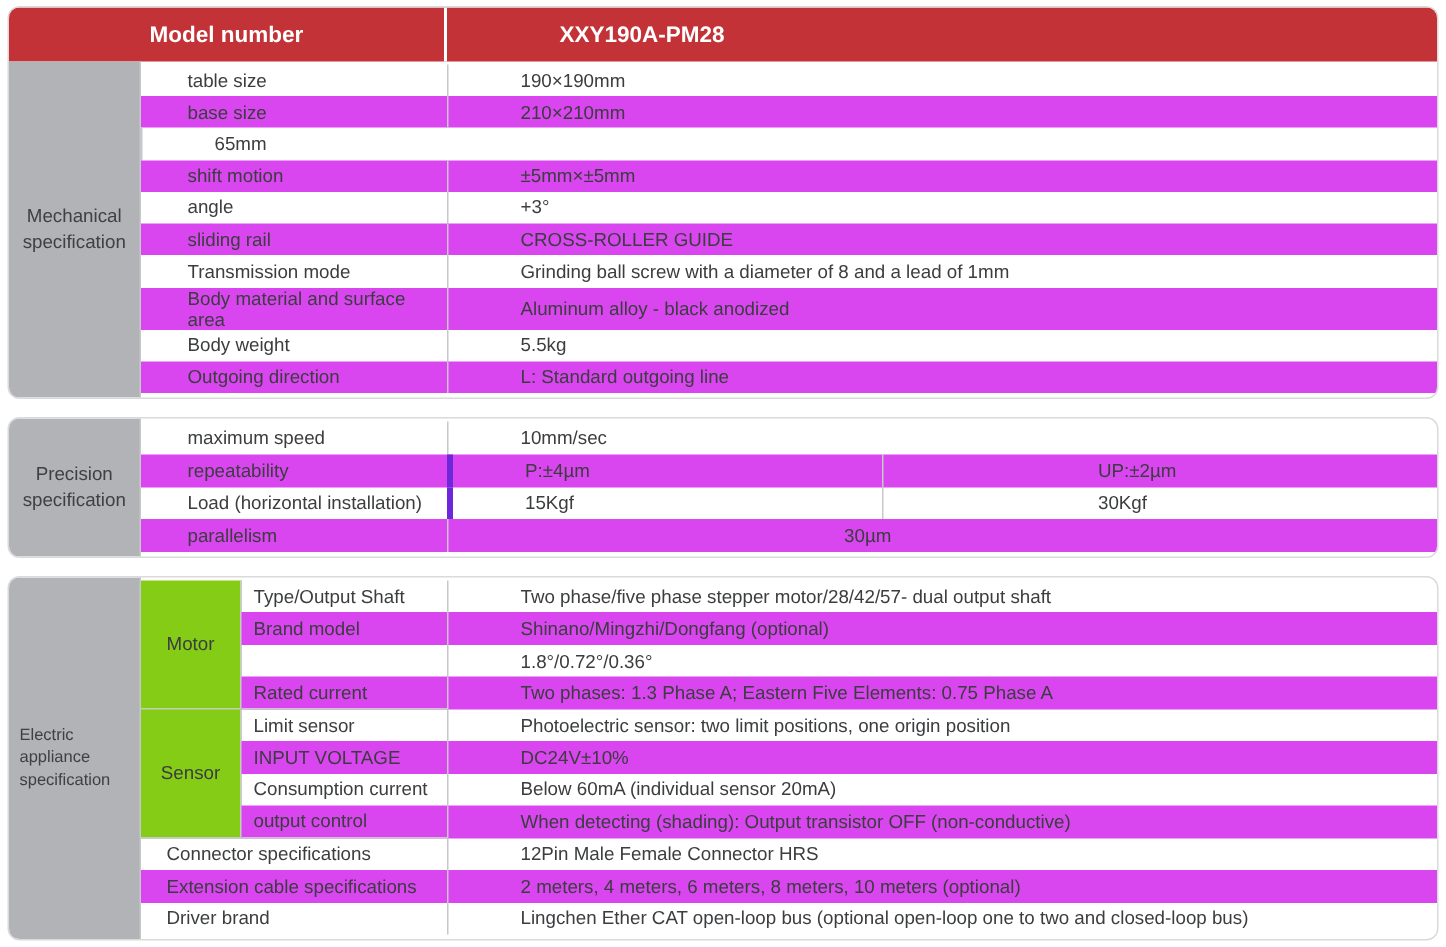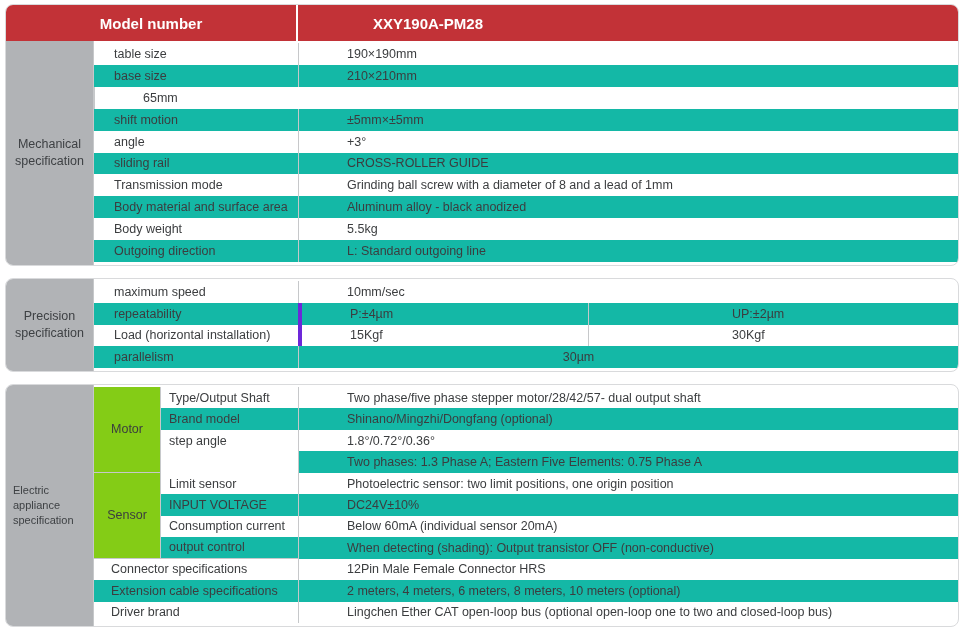--- a/index.html
+++ b/index.html
@@ -28,23 +28,23 @@
   .panel{
     width:88px;flex:0 0 88px;background:#b1b3b6;color:#3e4144;
     border-right:1px solid #c6c8ca;box-sizing:border-box;
     display:flex;flex-direction:column;align-items:center;justify-content:center;
     text-align:center;font-size:12.5px;line-height:1.35;padding:0 3px;
   }
   #block-elec .panel{font-size:11px;align-items:flex-start;text-align:left;padding-left:7px;}
 
   .rows{flex:1;display:flex;flex-direction:column;padding:2px 0 3px;box-sizing:border-box;}
   .row{flex:1;display:flex;align-items:center;}
-  .alt{background:#14b8a6;}
+  .alt{background:#d946ef;}
 
-  .cell-label{width:204px;flex:0 0 204px;padding-left:20px;box-sizing:border-box;}
+  .cell-label{width:204px;flex:0 0 204px;padding-left:31px;box-sizing:border-box;}
   .cell-value{flex:1;border-left:1px solid #c6c8ca;padding-left:48px;box-sizing:border-box;
               display:flex;align-items:center;height:100%;}
   .cell-v1{width:290px;flex:0 0 290px;border-left:4px solid #6d28d9;padding-left:48px;
            box-sizing:border-box;display:flex;align-items:center;height:100%;}
   .cell-v2{flex:1;border-left:1px solid #c6c8ca;padding-left:143px;box-sizing:border-box;
            display:flex;align-items:center;height:100%;}
   .cell-span{flex:1;border-left:1px solid #c6c8ca;box-sizing:border-box;height:100%;
              display:flex;align-items:center;justify-content:center;padding-right:100px;}
 
   
@@ -155,23 +155,23 @@
     <div class="egrid">
       <div class="gcell g-group" id="motor-cell">Motor</div>
       <div class="gcell g-group" id="sensor-cell">Sensor</div>
 
       <div class="gcell g-sub" style="grid-row:1">Type/Output Shaft</div>
       <div class="gcell g-val" style="grid-row:1">Two phase/five phase stepper motor/28/42/57- dual output shaft</div>
 
       <div class="gcell g-sub alt" style="grid-row:2">Brand model</div>
       <div class="gcell g-val alt" style="grid-row:2">Shinano/Mingzhi/Dongfang (optional)</div>
 
-      <div class="gcell g-sub" style="grid-row:3">step angle</div>
       <div class="gcell g-val" style="grid-row:3">1.8°/0.72°/0.36°</div>
 
+      <div class="gcell g-sub alt g-groupend" style="grid-row:4">Rated current</div>
       <div class="gcell g-val alt" style="grid-row:4">Two phases: 1.3 Phase A; Eastern Five Elements: 0.75 Phase A</div>
 
       <div class="gcell g-sub" style="grid-row:5">Limit sensor</div>
       <div class="gcell g-val" style="grid-row:5">Photoelectric sensor: two limit positions, one origin position</div>
 
       <div class="gcell g-sub alt" style="grid-row:6">INPUT VOLTAGE</div>
       <div class="gcell g-val alt" style="grid-row:6">DC24V±10%</div>
 
       <div class="gcell g-sub" style="grid-row:7">Consumption current</div>
       <div class="gcell g-val" style="grid-row:7">Below 60mA (individual sensor 20mA)</div>

